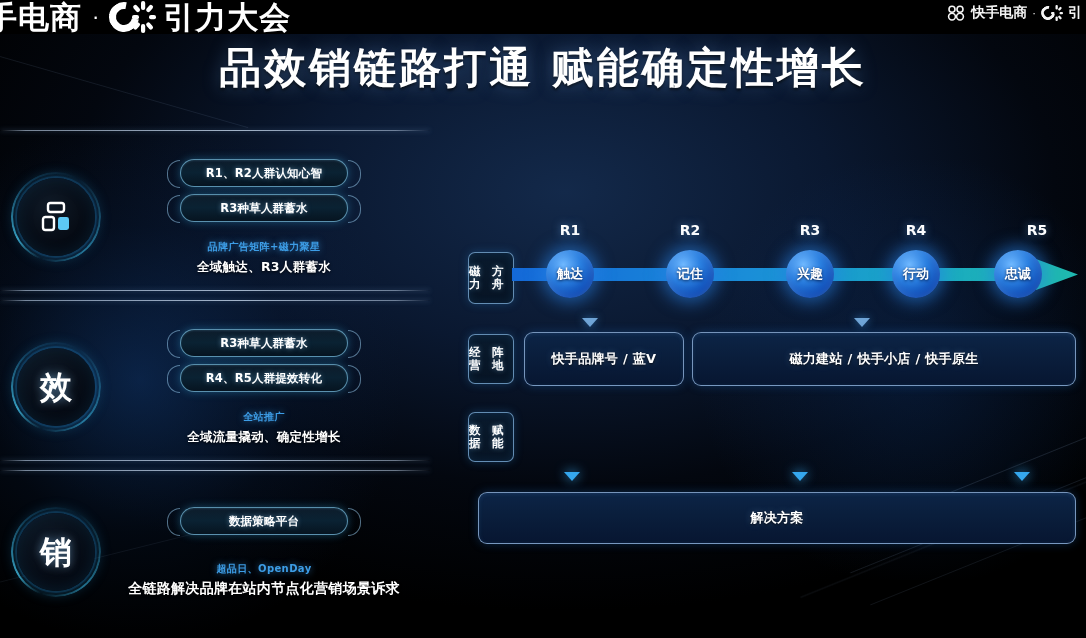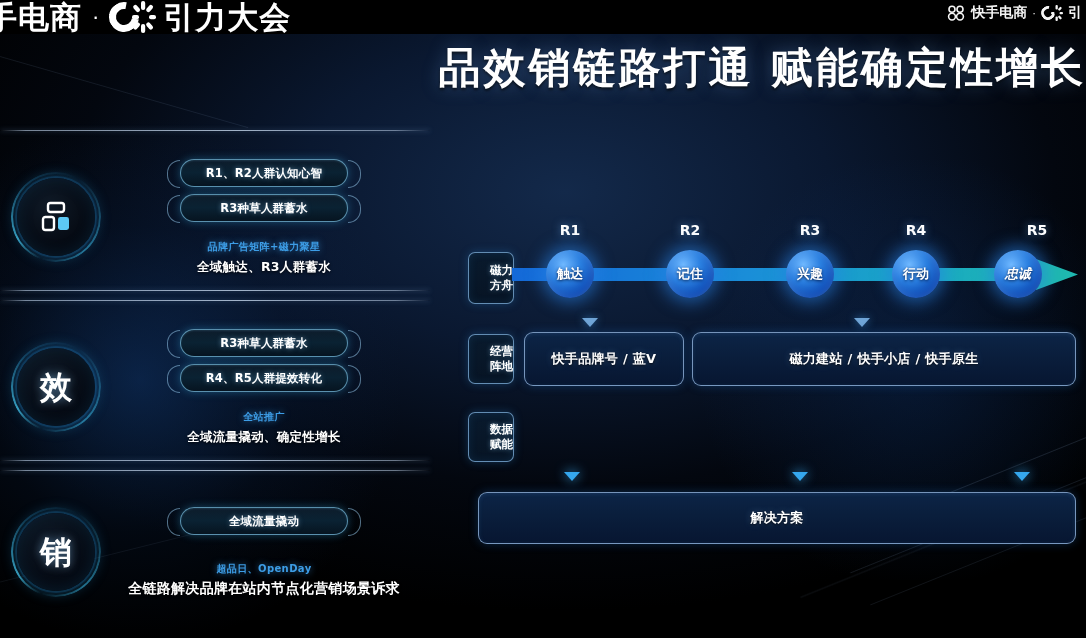--- a/index.html
+++ b/index.html
@@ -85,21 +85,21 @@
   .wm-mark .c-ring {
     position:absolute; left:0; top:1px; width:14px; height:14px; border-radius:50%;
     border:3.5px solid #fff; border-right-color:transparent; transform:rotate(-35deg);
   }
   .wm-mark .burst { position:absolute; left:10px; top:0px; width:12px; height:16px; }
   .wm-tail { font-size:14px; font-weight:700; color:#fff; }
 
   
   #page-title {
     position:absolute; left:0; top:40px; width:1086px;
-    text-align:right;
+    text-align:center;
     font-size:42px; font-weight:700; letter-spacing:3px;
     color:#ffffff;
     font-family:"DejaVu Sans","Liberation Sans",sans-serif;
     text-shadow:0 0 18px rgba(120,180,255,0.35), 0 2px 3px rgba(0,0,0,0.9);
     z-index:20; white-space:nowrap;
   }
 
   
   #left-panel {
     position:absolute; left:0; top:126px; width:430px; height:500px;
@@ -206,21 +206,21 @@
     font-family:"DejaVu Sans","Liberation Sans",sans-serif;
     text-shadow:0 1px 3px rgba(0,20,60,0.95);
   }
 
   .side-tag {
     position:absolute; width:46px;
     border:1.5px solid rgba(130,180,225,0.75);
     border-radius:7px;
     background:linear-gradient(180deg,#091a2d 0%,#071424 100%);
     box-shadow:0 0 8px rgba(40,120,190,0.35), inset 0 0 8px rgba(40,120,190,0.18);
-    display:flex; flex-direction:column; align-items:flex-end; justify-content:center;
+    display:flex; flex-direction:row; align-items:center; justify-content:center;
     gap:2px;
   }
   .side-tag span {
     font-size:11.5px; font-weight:700; color:#fff; line-height:1.15;
     font-family:"DejaVu Sans","Liberation Sans",sans-serif;
     text-shadow:0 0 5px rgba(150,210,255,0.45);
   }
 
   .slab {
     position:absolute;
@@ -373,21 +373,21 @@
 
     <div class="row" style="top:358px;height:136px;">
       <div class="badge-wrap">
         <div class="badge">
           <span class="badge-glyph">销</span>
         </div>
       </div>
       <div class="row-body" style="gap:14px;">
         <div class="pill-outer">
           <div class="pill">
-            <span class="pill-text">全域流量撬动</span>
+            <span class="pill-text">数据策略平台</span>
           </div>
         </div>
         <div style="display:flex;flex-direction:column;align-items:center;gap:4px;">
           <div class="cap-accent">超品日、OpenDay</div>
           <div class="cap-main" style="font-size:14px;">全链路解决品牌在站内节点化营销场景诉求</div>
         </div>
       </div>
     </div>
   </div>
 
@@ -422,21 +422,21 @@
     </div>
     <div class="node" style="left:224px;">
       <span class="node-label">记住</span>
     </div>
     <div class="node" style="left:344px;">
       <span class="node-label">兴趣</span>
     </div>
     <div class="node" style="left:450px;">
       <span class="node-label">行动</span>
     </div>
-    <div class="node" style="left:552px;font-style:italic;">
+    <div class="node" style="left:552px;">
       <span class="node-label">忠诚</span>
     </div>
 
     <div class="vcaret" style="left:124px;top:96px;"></div>
     <div class="vcaret" style="left:396px;top:96px;"></div>
 
     <div class="side-tag" style="left:2px;top:112px;height:50px;">
       <span>经营</span>
       <span>阵地</span>
     </div>

